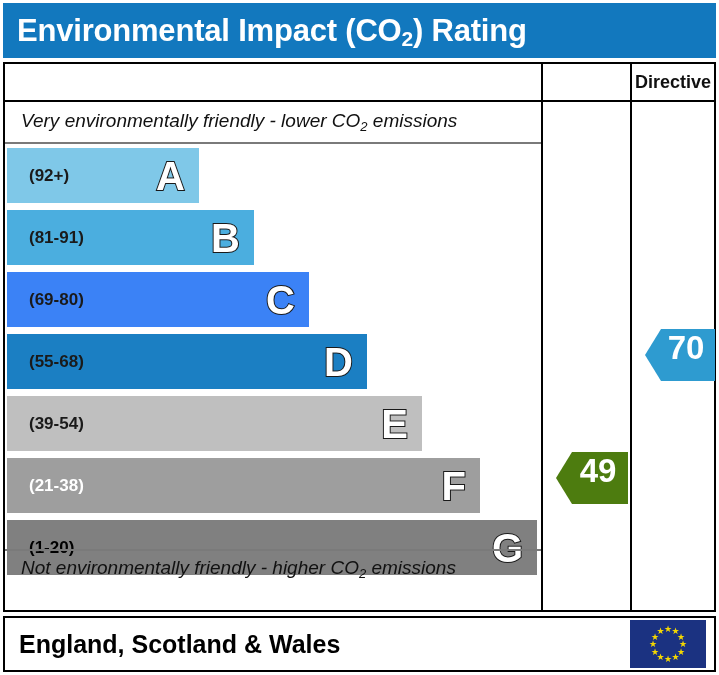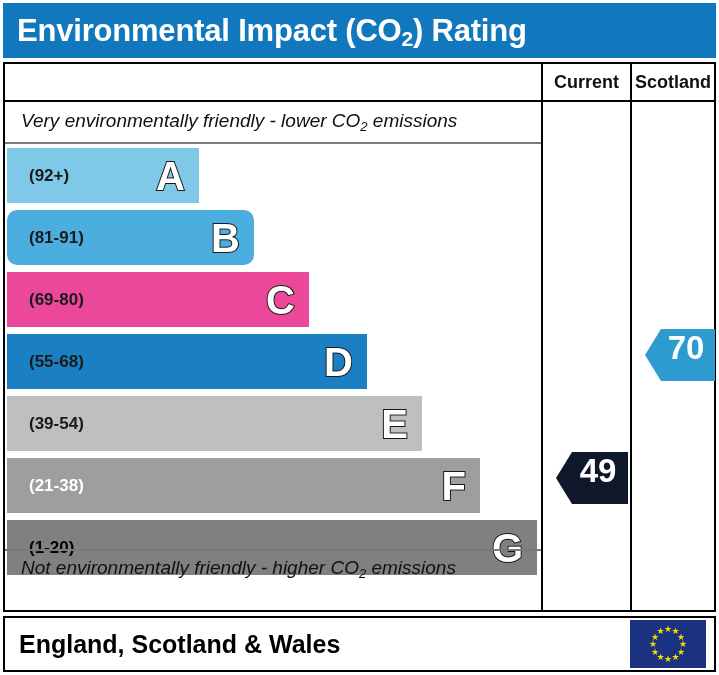--- a/index.html
+++ b/index.html
@@ -233,38 +233,37 @@
       <span>Environmental Impact (CO</span><sub>2</sub><span>) Rating</span>
     </div>
   </div>
 
   <div class="table-frame">
 
     <div class="hline-head"></div>
     <div class="vline c1"></div>
     <div class="vline c2"></div>
 
-    <div class="col-head current">Current</div>
-    <div class="col-head potential">Scotland</div>
+    <div class="col-head potential">Directive</div>
 
     <div class="caption top">
       <span>Very environmentally friendly - lower CO</span><sub>2</sub><span> emissions</span>
     </div>
     <div class="caption-sep top"></div>
 
     <div class="bands" id="bands">
         <div class="band" style="top: 84px; width: 192px; background: rgb(127, 200, 232);">
           <span class="range" style="color: rgb(26, 26, 26);">(92+)</span>
           <span class="letter">A</span>
         </div>
-        <div class="band" style="top: 146px; width: 247px; background: rgb(75, 174, 223); border-radius: 10px;">
+        <div class="band" style="top: 146px; width: 247px; background: rgb(75, 174, 223);">
           <span class="range" style="color: rgb(26, 26, 26);">(81-91)</span>
           <span class="letter">B</span>
         </div>
-        <div class="band" style="top: 208px; width: 302px; background: #ec4899;">
+        <div class="band" style="top: 208px; width: 302px; background: #3b82f6;">
           <span class="range" style="color: rgb(26, 26, 26);">(69-80)</span>
           <span class="letter">C</span>
         </div>
         <div class="band" style="top: 270px; width: 360px; background: rgb(27, 127, 195);">
           <span class="range" style="color: rgb(26, 26, 26);">(55-68)</span>
           <span class="letter">D</span>
         </div>
         <div class="band" style="top: 332px; width: 415px; background: rgb(191, 191, 191);">
           <span class="range" style="color: rgb(26, 26, 26);">(39-54)</span>
           <span class="letter">E</span>
@@ -277,21 +276,21 @@
           <span class="range" style="color: #000000;">(1-20)</span>
           <span class="letter">G</span>
         </div>
       </div>
 
     <div class="caption-sep bottom"></div>
     <div class="caption bottom">
       <span>Not environmentally friendly - higher CO</span><sub>2</sub><span> emissions</span>
     </div>
 
-    <div class="marker" id="marker-current" style="top: 388px; left: 551px; width: 72px; background: #0f172a;">
+    <div class="marker" id="marker-current" style="top: 388px; left: 551px; width: 72px; background: #4d7c0f;">
       <span>49</span>
     </div>
     <div class="marker" id="marker-potential" style="top: 265px; left: 640px; width: 70px; background: rgb(46, 155, 208);">
       <span>70</span>
     </div>
 
   </div>
 
   <div class="footer-frame">
     <div class="footer-region">England, Scotland &amp; Wales</div>

